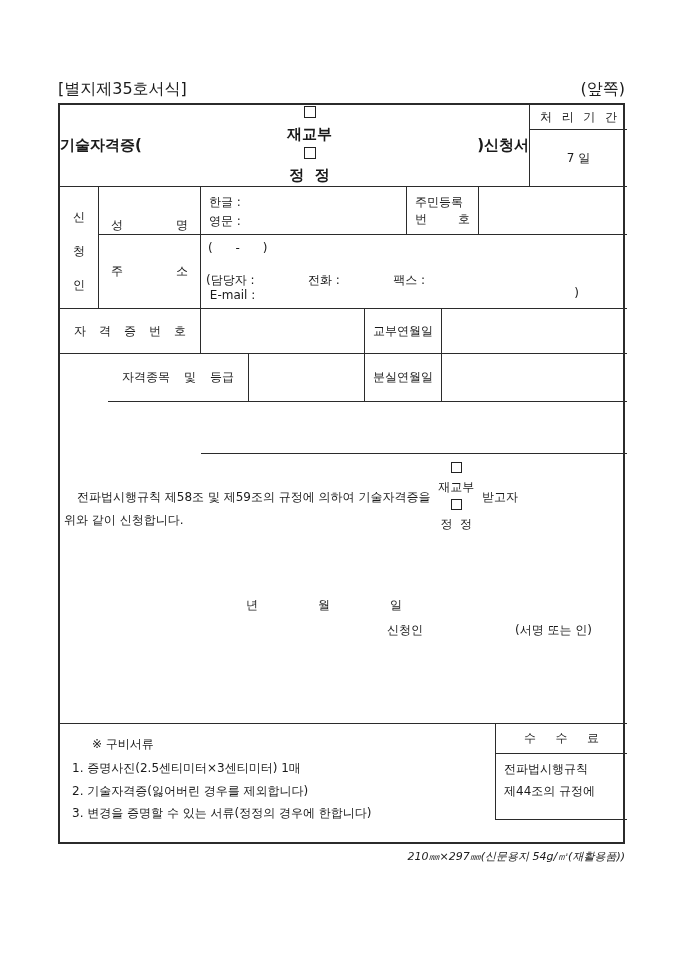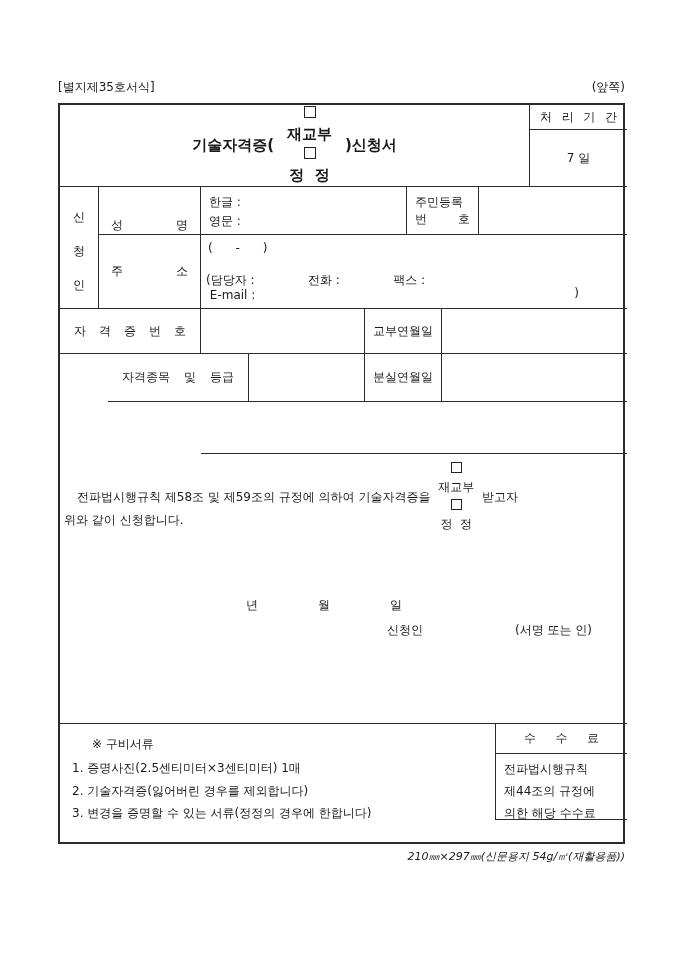--- a/index.html
+++ b/index.html
@@ -10,28 +10,28 @@
   .cell { position:absolute; }
   .br { border-right:1px solid #2b2b2b; }
   .bb { border-bottom:1px solid #2b2b2b; }
   .bl { border-left:1px solid #2b2b2b; }
   .vcenter { display:flex; align-items:center; }
   .center { display:flex; align-items:center; justify-content:center; }
   .spread { width:100%; text-align:justify; text-align-last:justify; white-space:pre-line; }
   .pre { white-space:pre; }
   .preline { white-space:pre-line; }
   
-  .title-wrap { display:flex; align-items:center; justify-content:center; gap:13px; height:100%; font-weight:bold; font-size:15px; }
+  .title-wrap { display:flex; align-items:center; justify-content:space-between; gap:13px; height:100%; font-weight:bold; font-size:15px; }
   .cbstack { display:inline-flex; flex-direction:column; gap:3px; vertical-align:middle; }
   .cbrow { display:flex; align-items:center; gap:7px;flex-direction:column; }
   .cb { display:inline-block; width:12px; height:12px; border:1.5px solid #222; background:#fff; flex:0 0 auto; }
   .decl .cb { width:11px; height:11px; }
   .decl .cbrow { gap:6px; font-size:12px; font-weight:normal; }
   
-  .toplabel { font-size:12px; }
+  .toplabel { font-size:16px; }
   
   .vlabel { white-space:pre-line; text-align:center; line-height:34px; padding-top:7px; width:100%; }
   .lblpad { padding:0 12px; }
   .fieldtext { line-height:19px; }
   .docitem { line-height:22.5px; }
   .feeline { line-height:22px; }
   .bold { font-weight:bold; }
 </style>
 </head>
 <body>
@@ -142,18 +142,17 @@
       <div class="docitem">3. 변경을 증명할 수 있는 서류(정정의 경우에 한합니다)</div>
     </div>
   </div>
   <div class="cell bl bb vcenter" style="left:435px; top:619px; width:132px; height:30px;">
     <div class="spread" style="padding:0 28px;">수 수 료</div>
   </div>
   <div class="cell bl bb" style="left:435px; top:649px; width:132px; height:66px;">
     <div style="padding:4px 0 0 8px;">
       <div class="feeline">전파법시행규칙</div>
       <div class="feeline">제44조의 규정에</div>
-      <div class="feeline">의한 해당 수수료</div>
     </div>
   </div>
 </div>
 
 <div class="abs" style="right:55px; top:849px; font-size:11px;font-style:italic;">210㎜×297㎜(신문용지 54g/㎡(재활용품))</div>
 
 </body></html>

